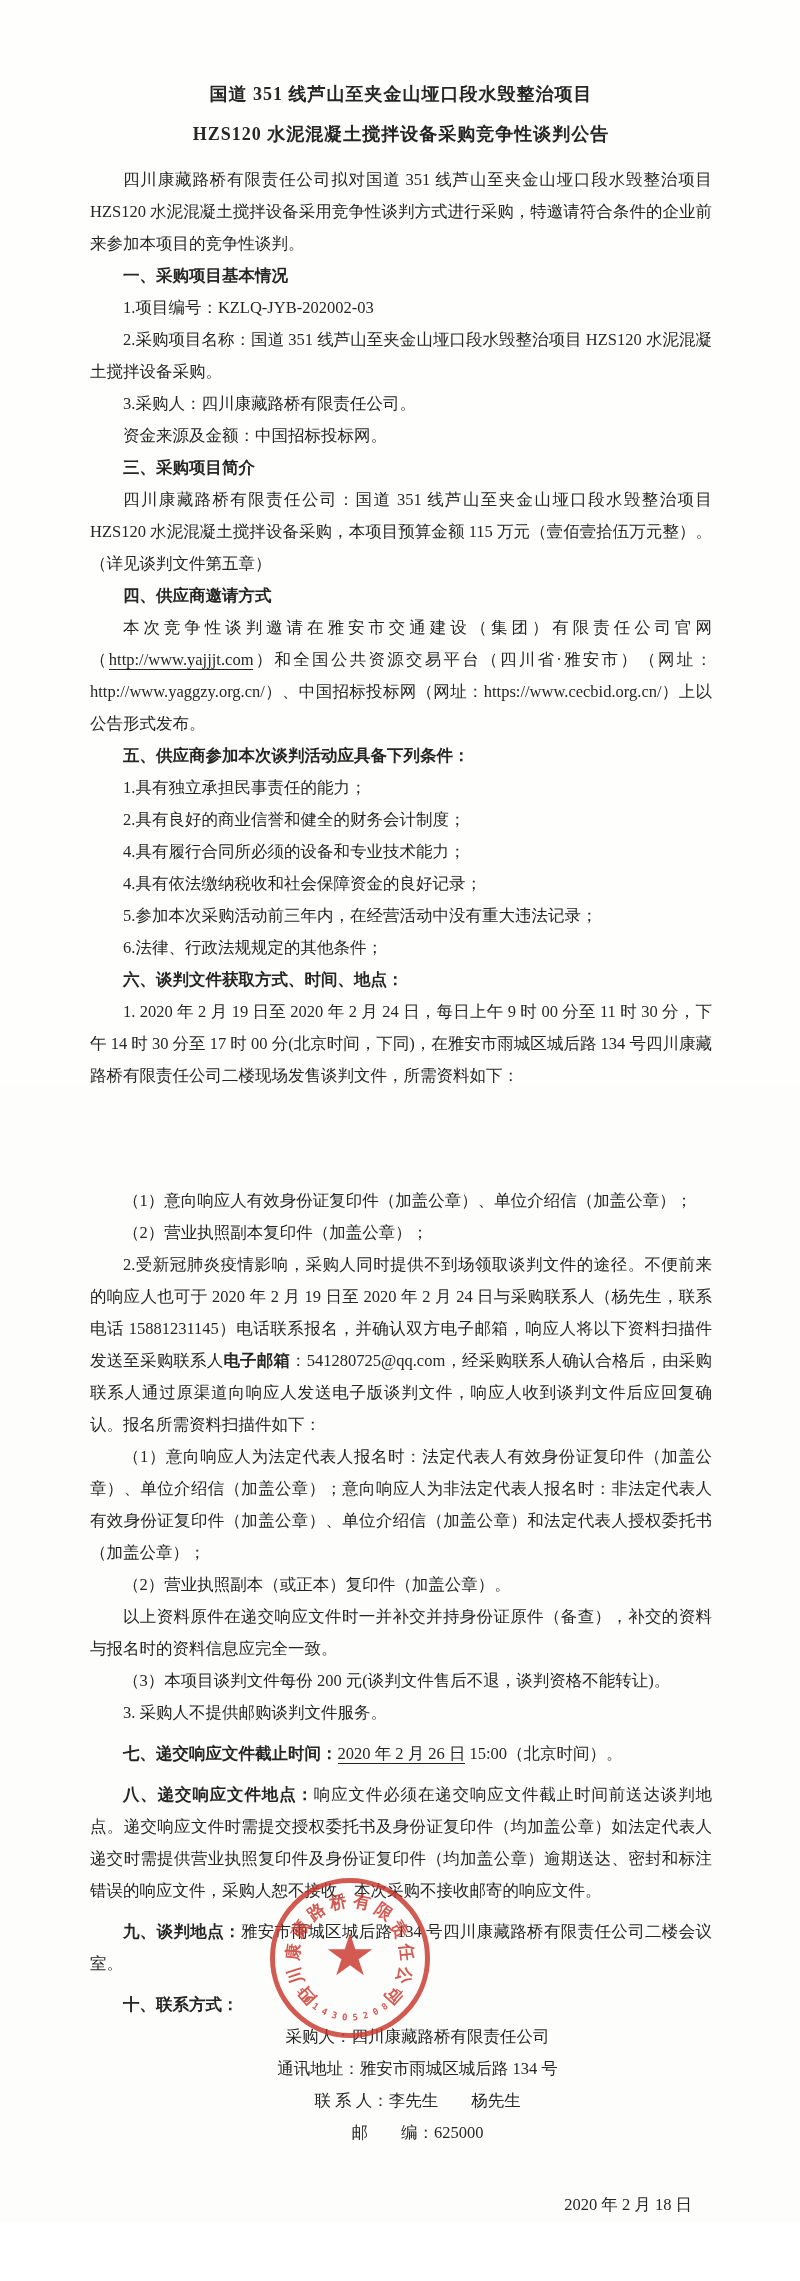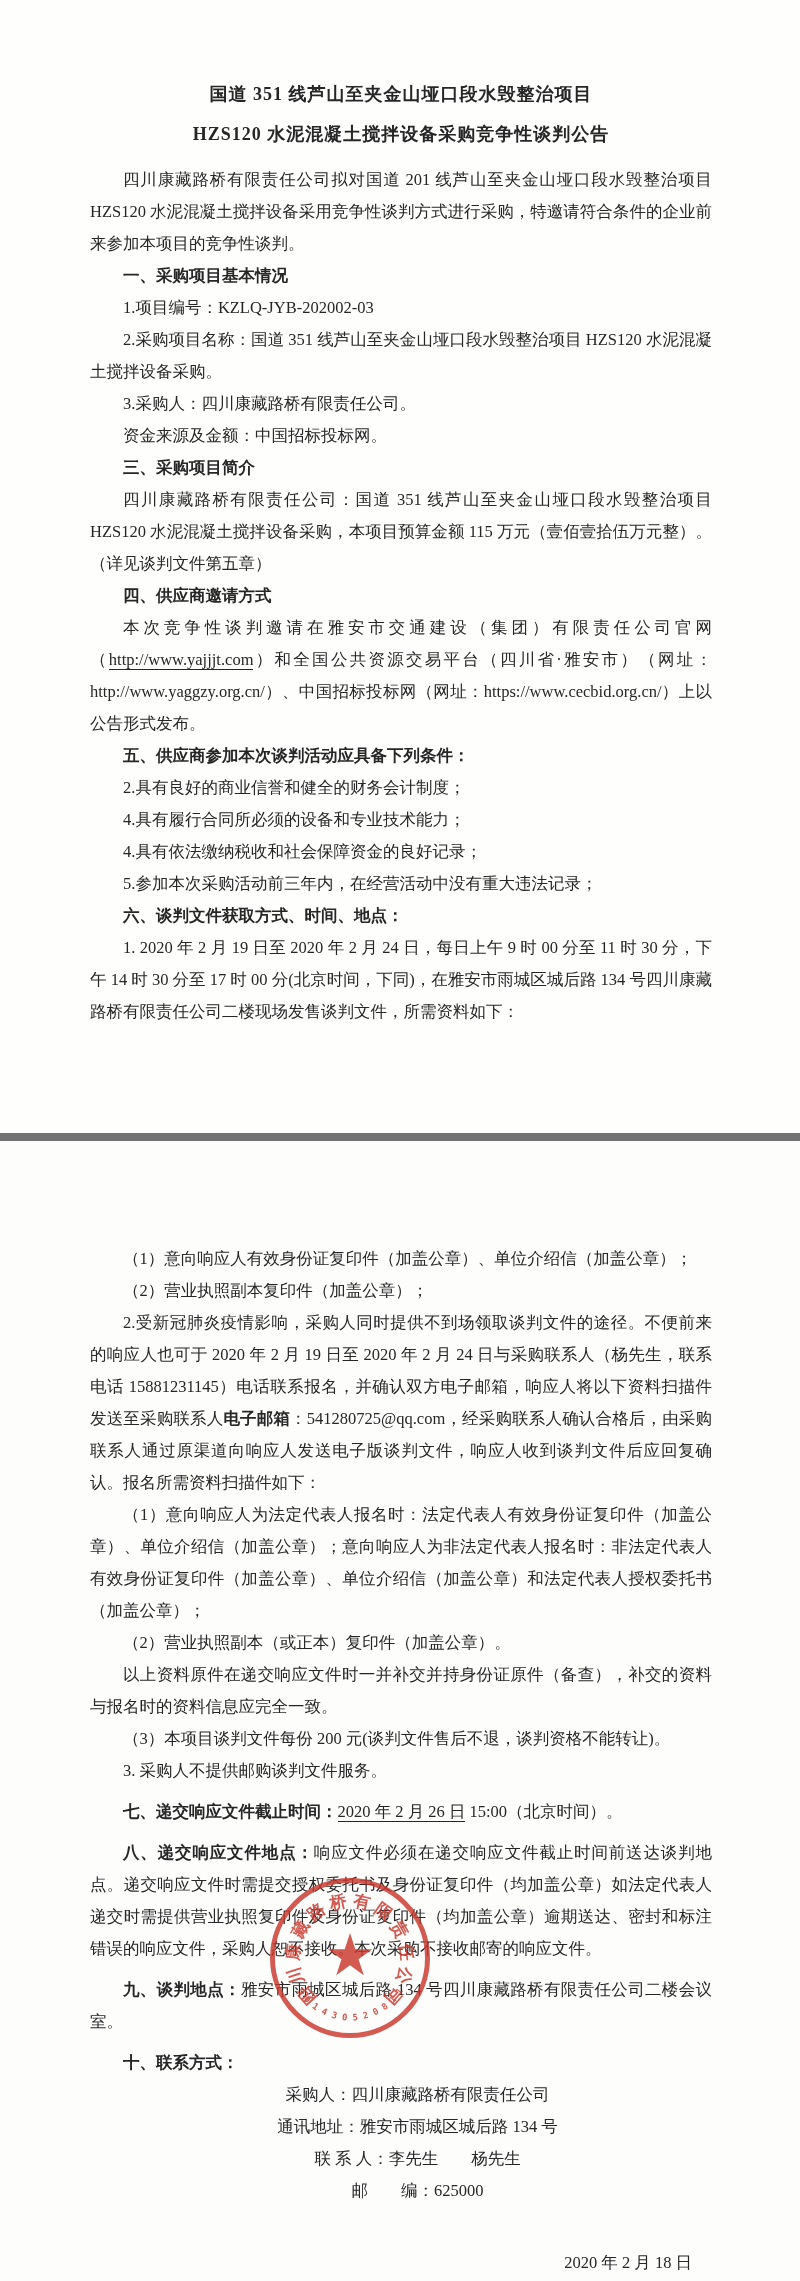--- a/index.html
+++ b/index.html
@@ -6,21 +6,21 @@
   body{
     width:800px;height:2281px;position:relative;
     background:#ffffff;
     font-family:"Liberation Serif","DejaVu Sans",serif;
     color:#262626;
     -webkit-font-smoothing:antialiased;
   }
   .edge-line{position:absolute;left:0;top:3px;width:800px;height:1px;background:#d9cfae;}
   .page{position:absolute;left:0;width:800px;box-sizing:border-box;}
   #page1{top:0;height:1141px;padding:74px 88px 0 90px;overflow:hidden;border-bottom:8px solid #737373;background:#fefefd;}
-  #page2{top:1143px;height:1138px;padding:100px 88px 0 90px;overflow:hidden;background:#fdfdfc;}
+  #page2{top:1085px;height:1138px;padding:100px 88px 0 90px;overflow:hidden;background:#fdfdfc;}
   p{margin:0;font-size:16.5px;line-height:32px;text-align:justify;}
   .ind{text-indent:2em;}
   .head{font-weight:bold;}
   h1{margin:0;font-size:18px;line-height:40px;text-align:center;font-weight:bold;letter-spacing:1px;}
   .title-block{margin-bottom:10px;}
   .u{border-bottom:1px solid #262626;}
   .b{font-weight:bold;}
   .sp{margin-top:9px;}
   .contact p{text-align:center;}
   .date-line{text-align:right;margin-top:40px;padding-right:20px;text-indent:0;}
@@ -51,40 +51,42 @@
 </head>
 <body>
 
 <div class="edge-line"></div>
 
 <div class="page" id="page1">
   <div class="title-block">
     <h1>国道 351 线芦山至夹金山垭口段水毁整治项目</h1>
     <h1>HZS120 水泥混凝土搅拌设备采购竞争性谈判公告</h1>
   </div>
-  <p class="ind">四川康藏路桥有限责任公司拟对国道 201 线芦山至夹金山垭口段水毁整治项目 HZS120 水泥混凝土搅拌设备采用竞争性谈判方式进行采购，特邀请符合条件的企业前来参加本项目的竞争性谈判。</p>
+  <p class="ind">四川康藏路桥有限责任公司拟对国道 351 线芦山至夹金山垭口段水毁整治项目 HZS120 水泥混凝土搅拌设备采用竞争性谈判方式进行采购，特邀请符合条件的企业前来参加本项目的竞争性谈判。</p>
 
   <p class="head ind">一、采购项目基本情况</p>
   <p class="ind">1.项目编号：KZLQ-JYB-202002-03</p>
   <p class="ind">2.采购项目名称：国道 351 线芦山至夹金山垭口段水毁整治项目 HZS120 水泥混凝土搅拌设备采购。</p>
   <p class="ind">3.采购人：四川康藏路桥有限责任公司。</p>
 
   <p class="ind">资金来源及金额：中国招标投标网。</p>
 
   <p class="head ind">三、采购项目简介</p>
   <p class="ind">四川康藏路桥有限责任公司：国道 351 线芦山至夹金山垭口段水毁整治项目 HZS120 水泥混凝土搅拌设备采购，本项目预算金额 115 万元（壹佰壹拾伍万元整）。（详见谈判文件第五章）</p>
 
   <p class="head ind">四、供应商邀请方式</p>
   <p class="ind"><span>本次竞争性谈判邀请在雅安市交通建设（集团）有限责任公司官网（</span><span class="u">http://www.yajjjt.com</span><span>）和全国公共资源交易平台（四川省·雅安市）（网址：http://www.yaggzy.org.cn/）、中国招标投标网（网址：https://www.cecbid.org.cn/）上以公告形式发布。</span></p>
 
   <p class="head ind">五、供应商参加本次谈判活动应具备下列条件：</p>
+  <p class="ind">1.具有独立承担民事责任的能力；</p>
   <p class="ind">2.具有良好的商业信誉和健全的财务会计制度；</p>
   <p class="ind">4.具有履行合同所必须的设备和专业技术能力；</p>
   <p class="ind">4.具有依法缴纳税收和社会保障资金的良好记录；</p>
   <p class="ind">5.参加本次采购活动前三年内，在经营活动中没有重大违法记录；</p>
+  <p class="ind">6.法律、行政法规规定的其他条件；</p>
 
   <p class="head ind">六、谈判文件获取方式、时间、地点：</p>
   <p class="ind">1. 2020 年 2 月 19 日至 2020 年 2 月 24 日，每日上午 9 时 00 分至 11 时 30 分，下午 14 时 30 分至 17 时 00 分(北京时间，下同)，在雅安市雨城区城后路 134 号四川康藏路桥有限责任公司二楼现场发售谈判文件，所需资料如下：</p>
 </div>
 
 <div class="page" id="page2">
   <p class="ind">（1）意向响应人有效身份证复印件（加盖公章）、单位介绍信（加盖公章）；</p>
   <p class="ind">（2）营业执照副本复印件（加盖公章）；</p>
 
   <p class="ind"><span>2.受新冠肺炎疫情影响，采购人同时提供不到场领取谈判文件的途径。不便前来的响应人也可于 2020 年 2 月 19 日至 2020 年 2 月 24 日与采购联系人（杨先生，联系电话 15881231145）电话联系报名，并确认双方电子邮箱，响应人将以下资料扫描件发送至采购联系人</span><span class="b">电子邮箱</span><span>：541280725@qq.com，经采购联系人确认合格后，由采购联系人通过原渠道向响应人发送电子版谈判文件，响应人收到谈判文件后应回复确认。报名所需资料扫描件如下：</span></p>

